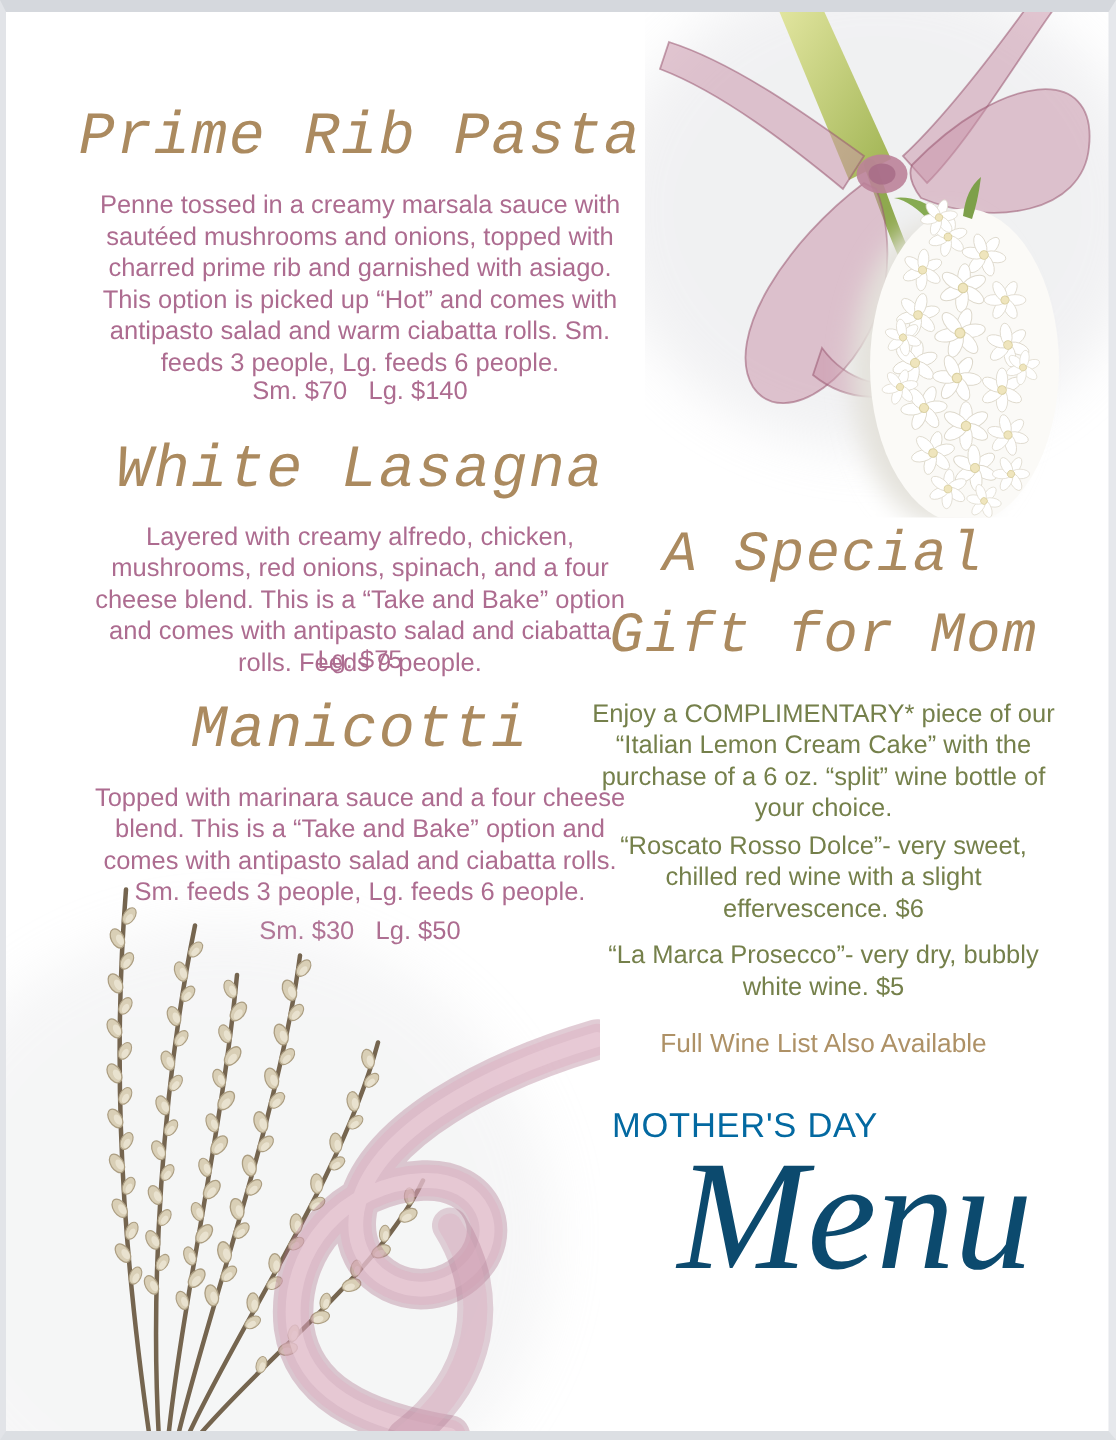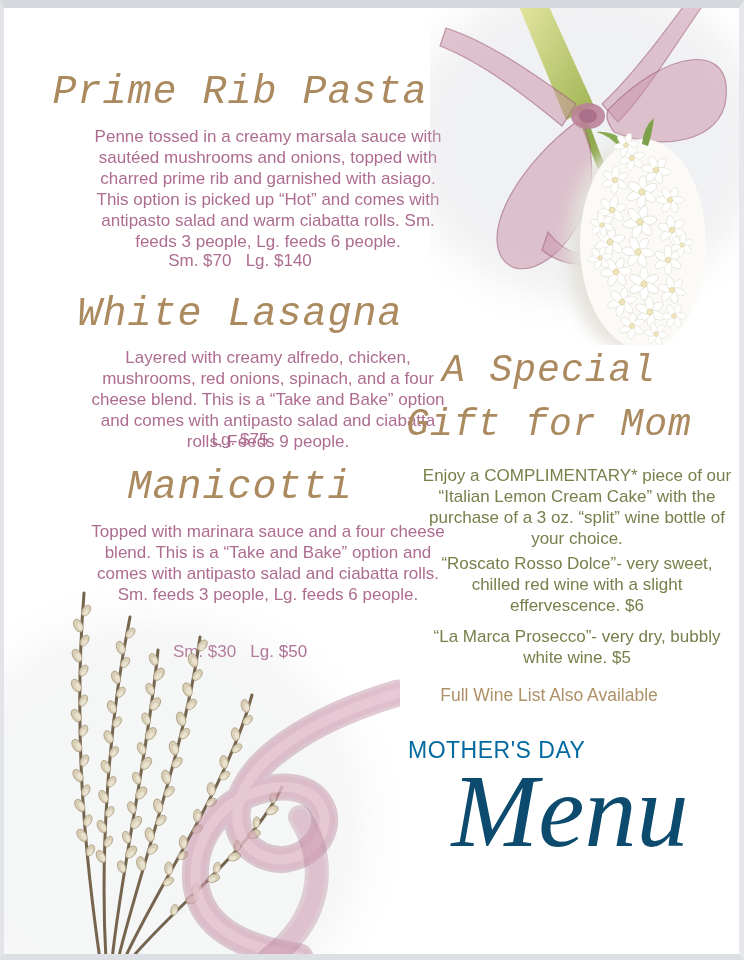--- a/index.html
+++ b/index.html
@@ -6,21 +6,21 @@
   body{font-family:"Liberation Sans", sans-serif;position:relative;}
   .page{position:absolute;inset:0;background:#ffffff;}
   .frame{position:absolute;inset:0;box-sizing:border-box;z-index:60;pointer-events:none;
          border-top:8px solid #d5d8dd;border-left:4px solid #e2e4e8;
          border-right:5px solid #e6e8ec;border-bottom:6px solid #dcdfe3;}
   .abs{position:absolute;}
   .script{font-family:Liberation Mono, monospace;font-style:italic;font-weight:normal;
           color:#ab8a5f;letter-spacing:1px;}
   .section-title{font-size:40px;line-height:44px;text-align:center;}
   .gift-title{font-size:38px;line-height:42px;text-align:center;}
-  .desc{font-size:17px;line-height:21px;color:#ad6c90;text-align:center;margin-left:28px;}
+  .desc{font-size:17px;line-height:21px;color:#ad6c90;text-align:center;}
   .price{font-size:17px;line-height:21px;color:#ad6c90;text-align:center;white-space:pre-wrap;}
   .green{color:#75804b;}
   .note{font-size:17.5px;line-height:21px;color:#ae9166;text-align:center;}
   .eyebrow{font-size:23px;line-height:26px;color:#0369a1;letter-spacing:0.5px;}
   .menu-word{font-family:"Liberation Serif", serif;font-style:italic;font-weight:normal;
              font-size:104px;line-height:118px;color:#0c4a6e;text-align:center;}
   svg{display:block;}
 </style>
 </head>
 <body>
@@ -226,27 +226,27 @@
 
   <div>
     <div class="abs script section-title" style="left:45px;top:293px;width:390px;">White Lasagna</div>
     <div class="abs desc" style="left:56px;top:347px;width:368px;">Layered with creamy alfredo, chicken, mushrooms, red onions, spinach, and a four cheese blend. This is a “Take and Bake” option and comes with antipasto salad and ciabatta rolls. Feeds 9 people.</div>
     <div class="abs price" style="left:56px;top:429px;width:368px;">Lg. $75</div>
   </div>
 
   <div>
     <div class="abs script section-title" style="left:45px;top:466px;width:390px;">Manicotti</div>
     <div class="abs desc" style="left:56px;top:521px;width:368px;text-align:center;">Topped with marinara sauce and a four cheese blend. This is a “Take and Bake” option and comes with antipasto salad and ciabatta rolls. Sm. feeds 3 people, Lg. feeds 6 people.</div>
-    <div class="abs price" style="left:56px;top:610px;width:368px;margin-top:31px;">Sm. $30   Lg. $50</div>
+    <div class="abs price" style="left:56px;top:610px;width:368px;">Sm. $30   Lg. $50</div>
   </div>
 
   <div>
     <div class="abs script gift-title" style="left:390px;top:350px;width:318px;z-index:10;">A Special</div>
     <div class="abs script gift-title" style="left:390px;top:404px;width:318px;z-index:10;">Gift for Mom</div>
-    <div class="abs desc green" style="left:390px;top:465px;width:318px;">Enjoy a COMPLIMENTARY* piece of our “Italian Lemon Cream Cake” with the purchase of a 3 oz. “split” wine bottle of your choice.</div>
+    <div class="abs desc green" style="left:390px;top:465px;width:318px;">Enjoy a COMPLIMENTARY* piece of our “Italian Lemon Cream Cake” with the purchase of a 6 oz. “split” wine bottle of your choice.</div>
     <div class="abs desc green" style="left:390px;top:553px;width:318px;">“Roscato Rosso Dolce”- very sweet, chilled red wine with a slight effervescence. $6</div>
     <div class="abs desc green" style="left:390px;top:626px;width:318px;">“La Marca Prosecco”- very dry, bubbly white wine. $5</div>
     <div class="abs note" style="left:390px;top:673px;width:318px;margin-top:12px;">Full Wine List Also Available</div>
   </div>
 
   <div>
     <div class="abs eyebrow" style="left:408px;top:737px;">MOTHER'S DAY</div>
     <div class="abs menu-word" style="left:420px;top:752px;width:300px;">Menu</div>
   </div>
 

